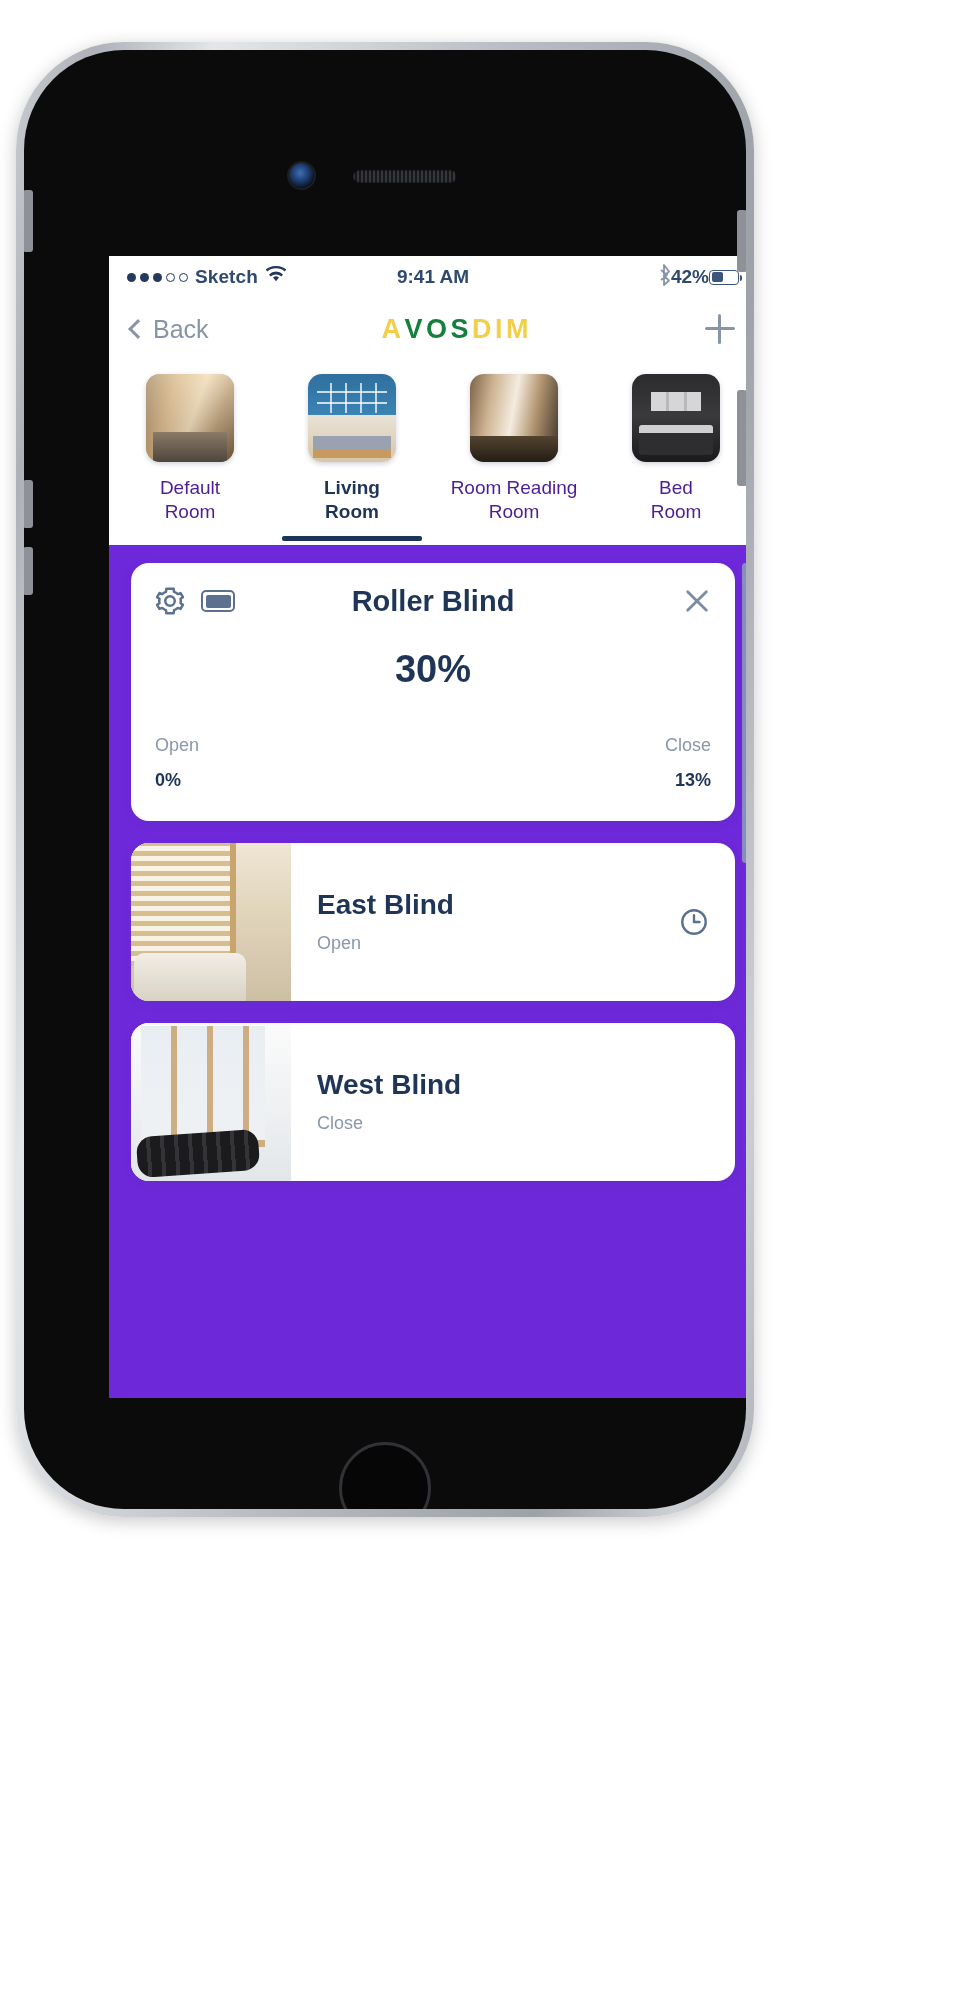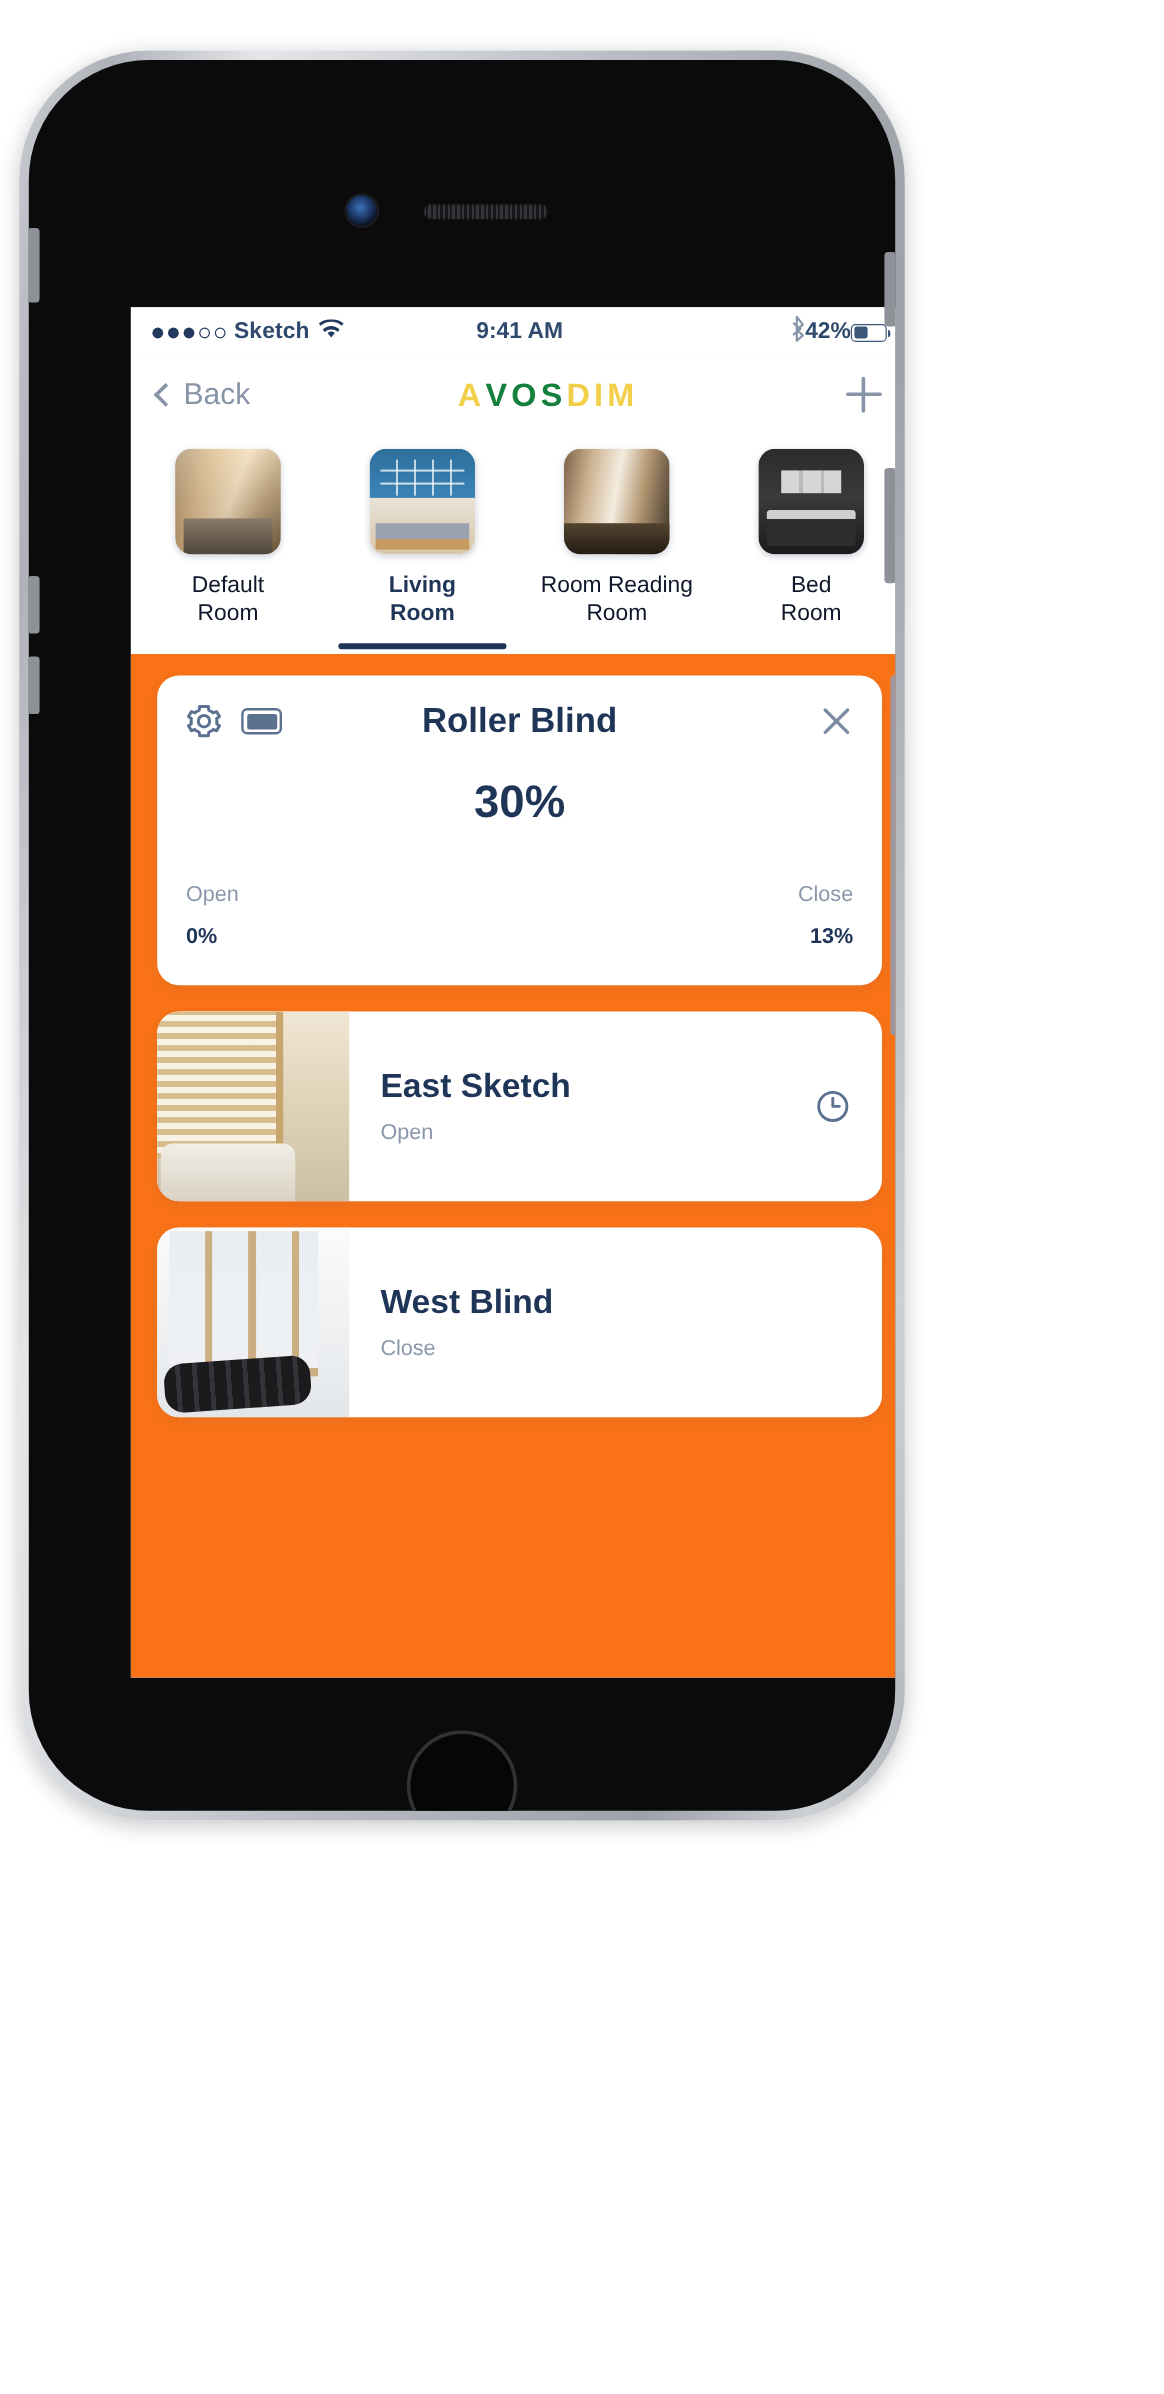--- a/index.html
+++ b/index.html
@@ -93,21 +93,21 @@
   .logo .n { color:#15803d; }
   .plus { width:30px; height:30px; position:relative; cursor:pointer; }
   .plus::before, .plus::after { content:""; position:absolute; background:#8794a8; border-radius:2px; }
   .plus::before { left:0; top:13px; width:30px; height:3.4px; }
   .plus::after { top:0; left:13px; height:30px; width:3.4px; }
 
   
   .rooms { background:#fff; display:flex; padding: 14px 0 0; position:relative; }
   .room { flex:1; display:flex; flex-direction:column; align-items:center; cursor:pointer; padding-bottom:10px; position:relative; }
   .room-thumb { width:88px; height:88px; border-radius:14px; overflow:hidden; box-shadow:0 2px 5px rgba(40,55,85,.22); }
-  .room-name { margin-top:14px; font-size:19px; line-height:1.28; text-align:center; color:#0f172a; }
+  .room-name { margin-top:14px; font-size:19px; line-height:1.28; text-align:center; color:#4c1d95; }
   .room.active .room-name { color:#1f3557; font-weight:700; }
   .room .underline { display:none; }
   .room.active .underline {
     display:block; position:absolute; bottom:-6px; left:50%; transform:translateX(-50%);
     width:140px; height:5px; background:#1f3557; border-radius:2px;
   }
   .rooms-spacer { height: 10px; background:#fff; }
 
   
   .th1 { width:100%; height:100%;
@@ -132,21 +132,21 @@
     background:linear-gradient(180deg,#52432f,#241d14); }
   .th4 { width:100%; height:100%;
     background: linear-gradient(180deg,#2b2b2d 0%,#3a3a3d 46%,#1a1a1c 100%);
     position:relative; }
   .th4::before{ content:""; position:absolute; left:22%; top:20%; width:56%; height:22%;
     background:linear-gradient(90deg,#d6d6d8 0 30%,#b9b9bc 30% 36%,#d6d6d8 36% 66%,#b9b9bc 66% 72%,#d6d6d8 72% 100%); }
   .th4::after{ content:""; position:absolute; left:8%; bottom:8%; width:84%; height:34%;
     background:linear-gradient(180deg,#cfcfd2 0 26%,#2e2e31 26% 100%); border-radius:3px; }
 
   
-  .body { position:relative; height: 100%; background:#f97316; padding: 18px 22px 0; }
+  .body { position:relative; height: 100%; background:#6d28d9; padding: 18px 22px 0; }
 
   .card {
     background:#fff; border-radius:18px;
     box-shadow:0 3px 10px rgba(54,72,110,.10);
   }
 
   
   .roller { padding: 22px 24px 30px; }
   .roller-head { display:flex; align-items:center; }
   .rh-icons { display:flex; align-items:center; gap:16px; width:120px; }
@@ -344,21 +344,21 @@
             <span>13%</span>
           </div>
         </div>
 
         <div class="card device">
           <div class="dev-img">
                 <div class="img-east"></div>
               </div>
           <div class="dev-body">
             <div class="dev-text">
-              <div class="dev-name">East Sketch</div>
+              <div class="dev-name">East Blind</div>
               <div class="dev-state">Open</div>
             </div>
             <span class="clock">
               <svg viewBox="0 0 24 24" width="30" height="30">
                     <circle cx="12" cy="12" r="9.4" fill="none" stroke="#5c718f" stroke-width="1.9"></circle>
                     <path d="M12 6.6V12h4.4" fill="none" stroke="#5c718f" stroke-width="1.9" stroke-linecap="round" stroke-linejoin="round"></path>
                   </svg>
             </span>
           </div>
         </div>

